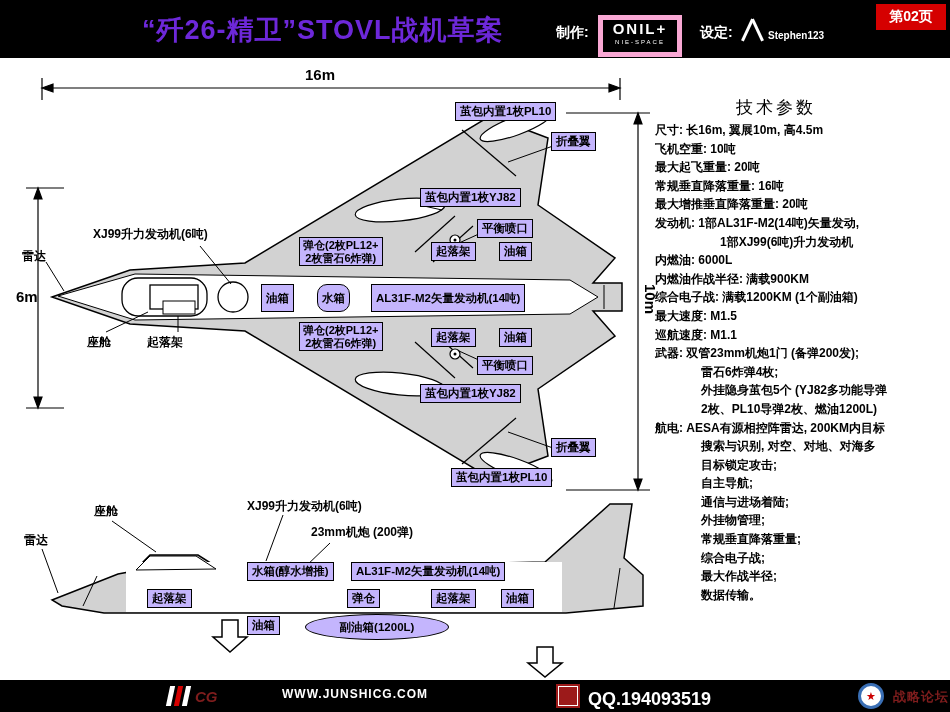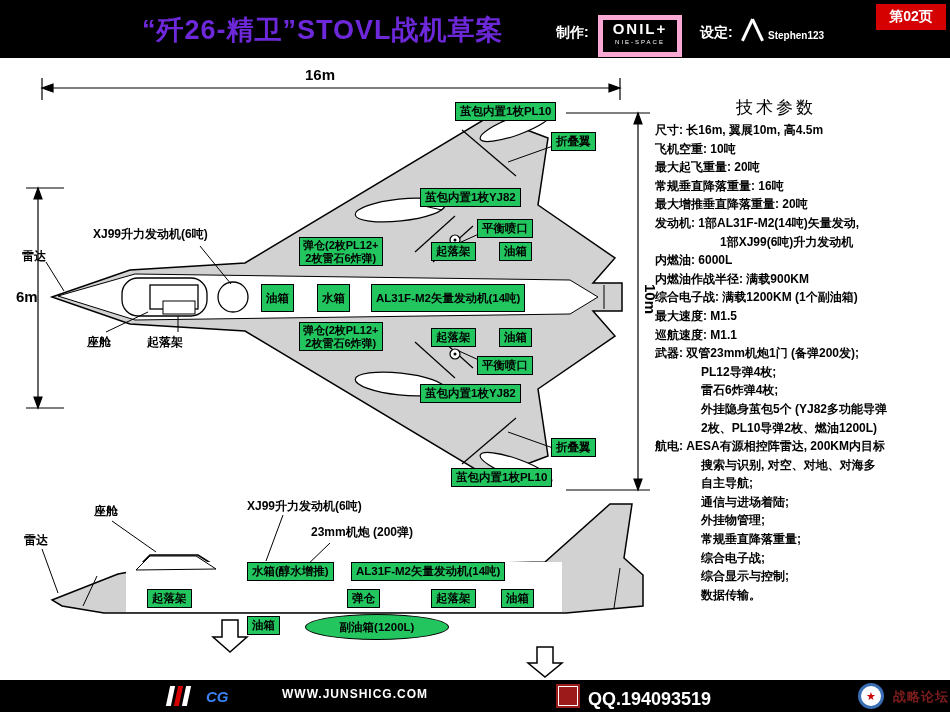--- a/index.html
+++ b/index.html
@@ -16,21 +16,21 @@
   .onilbox .big{font-size:15px;font-weight:bold;letter-spacing:2px;line-height:18px;}
   .onilbox .sub{font-size:6px;letter-spacing:2px;line-height:8px;}
   .stephen{left:742px;top:14px;width:86px;height:36px;color:#fff;}
   .sline{position:absolute;background:#fff;width:3px;height:24px;}
   .sname{position:absolute;left:26px;top:16px;font-size:10px;font-weight:bold;color:#fff;}
   .badge{left:876px;top:4px;width:70px;height:26px;background:#d50000;color:#fff;
          font-size:14px;font-weight:bold;display:flex;align-items:center;justify-content:center;}
   
   .lbl{font-size:12px;font-weight:bold;color:#000;white-space:nowrap;z-index:3;}
   .dim{font-size:15px;font-weight:bold;color:#000;z-index:3;}
-  .box{font-size:11.5px;font-weight:bold;color:#000;background:#22c55e;border:1.5px solid #000;
+  .box{font-size:11.5px;font-weight:bold;color:#000;background:#c4b5fd;border:1.5px solid #000;
        padding:1px 4px;white-space:nowrap;z-index:3;line-height:1.3;}
   .tall{height:24px;display:flex;align-items:center;justify-content:center;}
   .two{font-size:11px;text-align:center;line-height:1.15;padding:1px 3px;}
   .ellipse{border-radius:50%;width:134px;height:22px;display:flex;align-items:center;justify-content:center;}
   
   .spec-title{left:736px;top:96px;font-size:17px;font-weight:normal;letter-spacing:3px;z-index:3;}
   .specs{left:655px;top:121px;width:292px;z-index:3;}
   .spec-line{font-size:12px;font-weight:bold;color:#000;line-height:18.6px;white-space:nowrap;}
   .i65{padding-left:65px;} .i45{padding-left:46px;}
   
@@ -38,21 +38,21 @@
   .qq{left:588px;top:689px;color:#fff;font-size:18px;font-weight:bold;z-index:3;}
   .forum{left:893px;top:688px;color:#7f1d1d;font-size:13px;font-weight:bold;letter-spacing:1px;z-index:3;}
   .fbadge{left:858px;top:683px;width:26px;height:26px;border-radius:50%;border:3px solid #3a6fb5;
           background:#fff;box-sizing:border-box;display:flex;align-items:center;justify-content:center;
           color:#c00;font-size:11px;z-index:3;}
   .seal{left:556px;top:684px;width:24px;height:24px;background:#9c1a1a;z-index:3;
         box-shadow:inset 0 0 0 2px #9c1a1a, inset 0 0 0 3px #fff;}
   .jlogo{left:168px;top:684px;height:24px;z-index:3;display:flex;align-items:center;gap:3px;}
   .jbar{width:5px;height:20px;background:#fff;transform:skewX(-12deg);display:inline-block;}
   .jbar.red{background:#d50000;}
-  .cg{color:#3b82f6;font-size:15px;font-weight:bold;font-style:italic;margin-left:14px;}
+  .cg{color:#7f1d1d;font-size:15px;font-weight:bold;font-style:italic;margin-left:3px;}
   svg{position:absolute;left:0;top:0;z-index:1;}
 </style>
 </head>
 <body>
 
 <svg width="950" height="712" viewBox="0 0 950 712">
 
   <g stroke="#000" stroke-width="1.2">
     <line x1="48" y1="88" x2="614" y2="88"></line>
     <line x1="42" y1="78" x2="42" y2="100"></line>
@@ -177,21 +177,21 @@
 <div class="abs box" style="left:477px;top:219px;">平衡喷口</div>
 <div class="abs lbl" style="left:93px;top:226px;">XJ99升力发动机(6吨)</div>
 <div class="abs lbl" style="left:22px;top:248px;">雷达</div>
 <div class="abs box two" style="left:299px;top:237px;">
   <div>弹仓(2枚PL12+</div>
   <div>2枚雷石6炸弹)</div>
 </div>
 <div class="abs box" style="left:431px;top:242px;">起落架</div>
 <div class="abs box" style="left:499px;top:242px;">油箱</div>
 <div class="abs box tall" style="left:261px;top:284px;">油箱</div>
-<div class="abs box tall" style="left:317px;top:284px;">水箱</div>
+<div class="abs box tall" style="left:317px;top:284px;border-radius:10px;">水箱</div>
 <div class="abs box tall" style="left:371px;top:284px;">AL31F-M2矢量发动机(14吨)</div>
 <div class="abs box two" style="left:299px;top:322px;">
   <div>弹仓(2枚PL12+</div>
   <div>2枚雷石6炸弹)</div>
 </div>
 <div class="abs box" style="left:431px;top:328px;">起落架</div>
 <div class="abs box" style="left:499px;top:328px;">油箱</div>
 <div class="abs lbl" style="left:87px;top:334px;">座舱</div>
 <div class="abs lbl" style="left:147px;top:334px;">起落架</div>
 <div class="abs box" style="left:477px;top:356px;">平衡喷口</div>
@@ -220,32 +220,32 @@
   <div class="spec-line">常规垂直降落重量: 16吨</div>
   <div class="spec-line">最大增推垂直降落重量: 20吨</div>
   <div class="spec-line">发动机: 1部AL31F-M2(14吨)矢量发动,</div>
   <div class="spec-line i65">1部XJ99(6吨)升力发动机</div>
   <div class="spec-line">内燃油: 6000L</div>
   <div class="spec-line">内燃油作战半径: 满载900KM</div>
   <div class="spec-line">综合电子战: 满载1200KM (1个副油箱)</div>
   <div class="spec-line">最大速度: M1.5</div>
   <div class="spec-line">巡航速度: M1.1</div>
   <div class="spec-line">武器: 双管23mm机炮1门 (备弹200发);</div>
-  <div class="spec-line i45">PL12导弹4枚;</div>
   <div class="spec-line i45">雷石6炸弹4枚;</div>
   <div class="spec-line i45">外挂隐身茧包5个 (YJ82多功能导弹</div>
   <div class="spec-line i45">2枚、PL10导弹2枚、燃油1200L)</div>
   <div class="spec-line">航电: AESA有源相控阵雷达, 200KM内目标</div>
   <div class="spec-line i45">搜索与识别, 对空、对地、对海多</div>
+  <div class="spec-line i45">目标锁定攻击;</div>
   <div class="spec-line i45">自主导航;</div>
   <div class="spec-line i45">通信与进场着陆;</div>
   <div class="spec-line i45">外挂物管理;</div>
   <div class="spec-line i45">常规垂直降落重量;</div>
   <div class="spec-line i45">综合电子战;</div>
-  <div class="spec-line i45">综合显示与控制;</div>
+  <div class="spec-line i45">最大作战半径;</div>
   <div class="spec-line i45">数据传输。</div>
 </div>
 
 <div class="abs botbar"></div>
 <div class="abs jlogo">
   <span class="jbar"></span>
   <span class="jbar red"></span>
   <span class="jbar"></span>
   <span class="cg">CG</span>
 </div>

